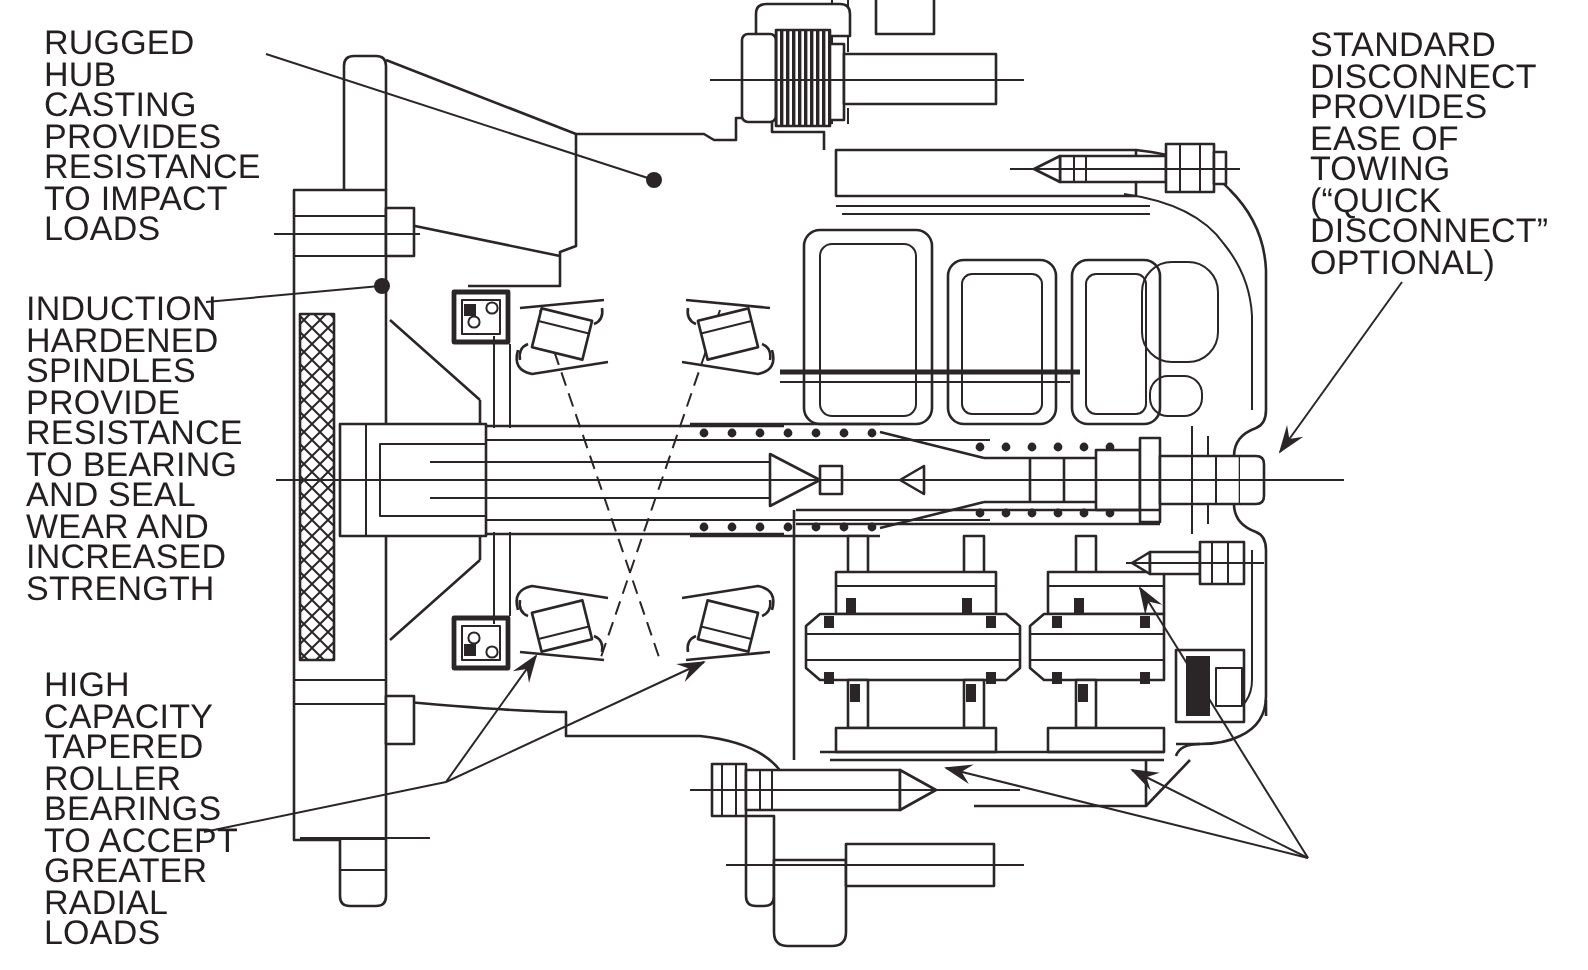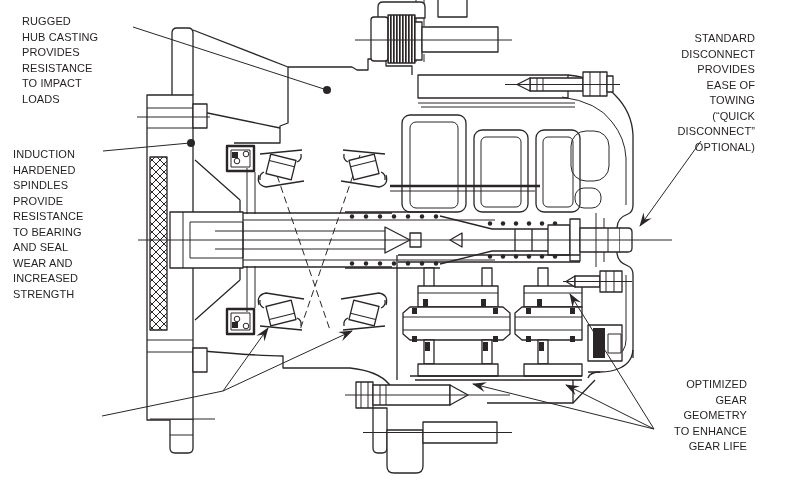--- a/index.html
+++ b/index.html
@@ -1,22 +1,22 @@
 <!DOCTYPE html>
 <html><head>
 <meta charset="utf-8">
 <style>
   html,body{margin:0;padding:0;background:#fff;}
   #stage{position:relative;width:794px;height:485px;background:#fff;overflow:hidden;
          font-family:"Liberation Sans",sans-serif;}
   #stage svg{position:absolute;left:0;top:0;}
-  .lbl{position:absolute;font-size:11px;line-height:15.5px;color:#231f20;
+  .lbl{position:absolute;font-size:17px;line-height:15.5px;color:#231f20;
        white-space:pre-line;letter-spacing:.1px;}
   .lbl.right{text-align:right;}
-  .lbl.center{text-align:right;margin-top:16px;}
+  .lbl.center{text-align:left;}
   
   .s{stroke:#2a2627;fill:none;stroke-width:1.3;stroke-linejoin:round;}
   .th{stroke:#2a2627;fill:none;stroke-width:1;stroke-linejoin:round;}
   .hv{stroke:#2a2627;fill:none;stroke-width:2.4;stroke-linejoin:round;}
   .f{stroke:#2a2627;fill:#fff;stroke-width:1.3;stroke-linejoin:round;}
   .dk{fill:#2a2627;stroke:none;}
   .w{fill:#fff;stroke:none;}
 </style>
 </head>
 <body>
@@ -290,28 +290,31 @@
 HARDENED
 SPINDLES
 PROVIDE
 RESISTANCE
 TO BEARING
 AND SEAL
 WEAR AND
 INCREASED
 STRENGTH</div>
 
+<div class="lbl" style="left:22px;top:335px;width:115px;">HIGH
+CAPACITY
+TAPERED
+ROLLER
+BEARINGS
+TO ACCEPT
+GREATER
+RADIAL LOADS</div>
 
 <div class="lbl center" style="left:655px;top:15px;width:100px;">STANDARD
 DISCONNECT
 PROVIDES
 EASE OF
 TOWING
 (“QUICK
 DISCONNECT”
 OPTIONAL)</div>
 
-<div class="lbl right" style="left:642px;top:377px;width:105px;">OPTIMIZED
-GEAR
-GEOMETRY
-TO ENHANCE
-GEAR LIFE</div>
 </div>
 
 </body></html>

